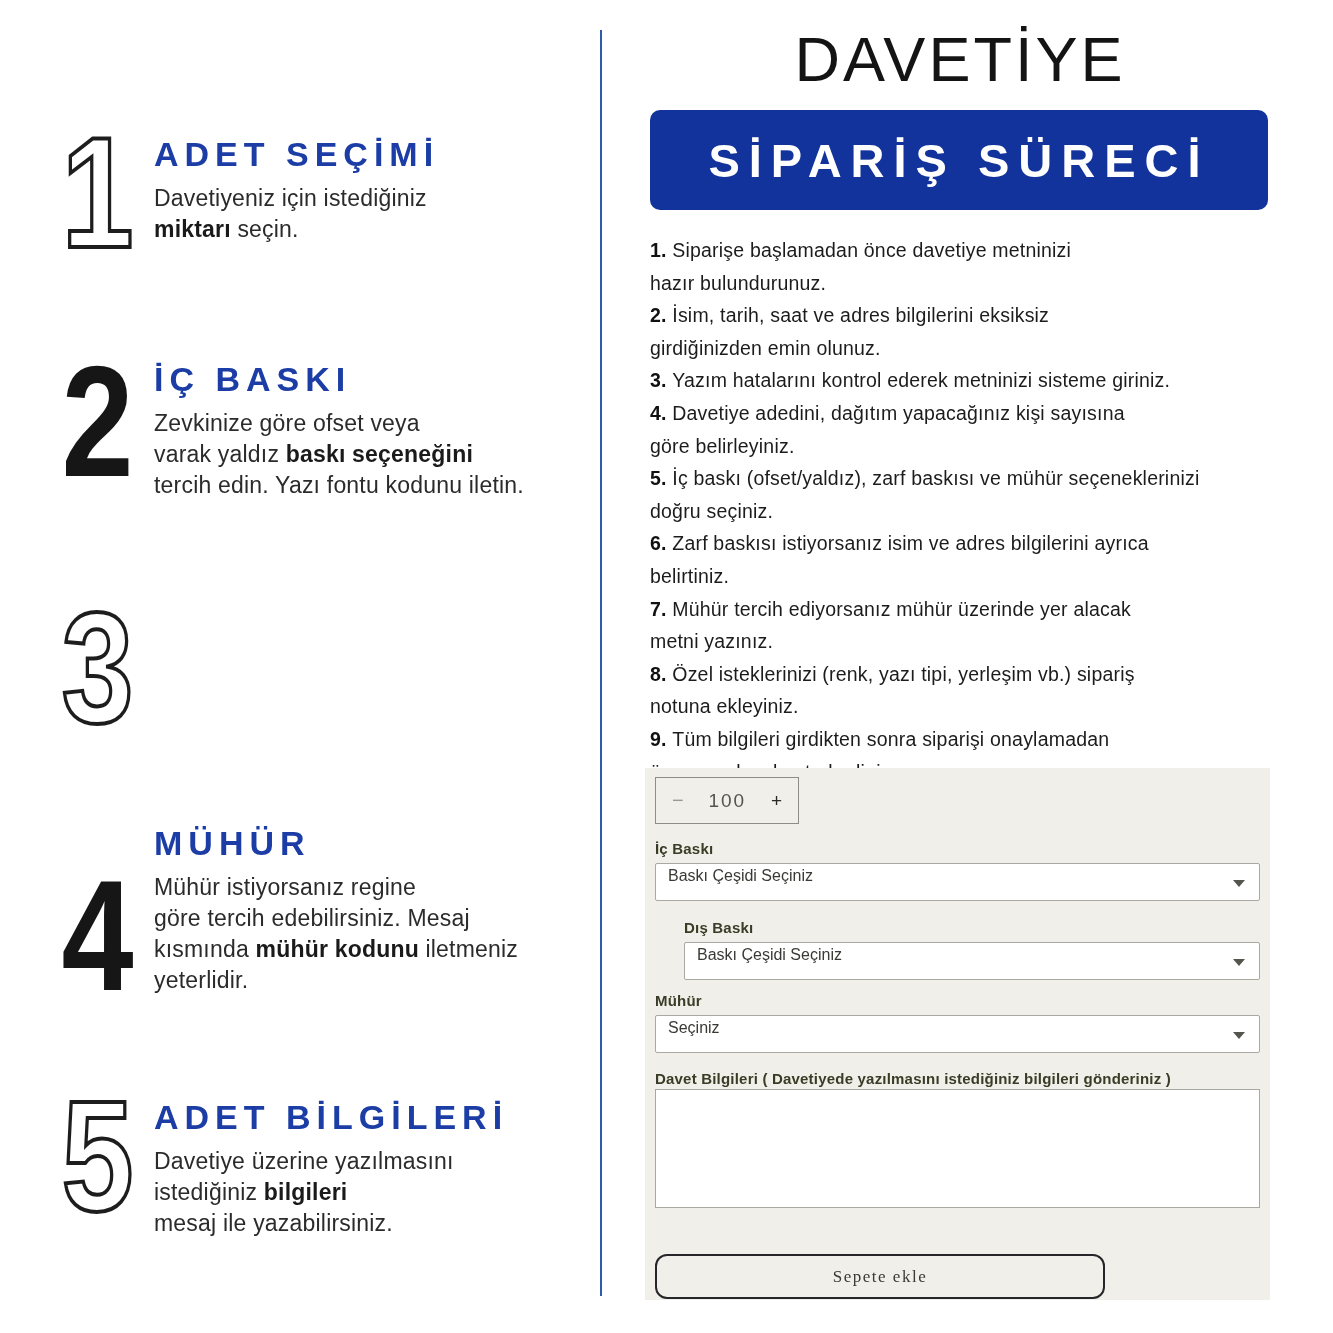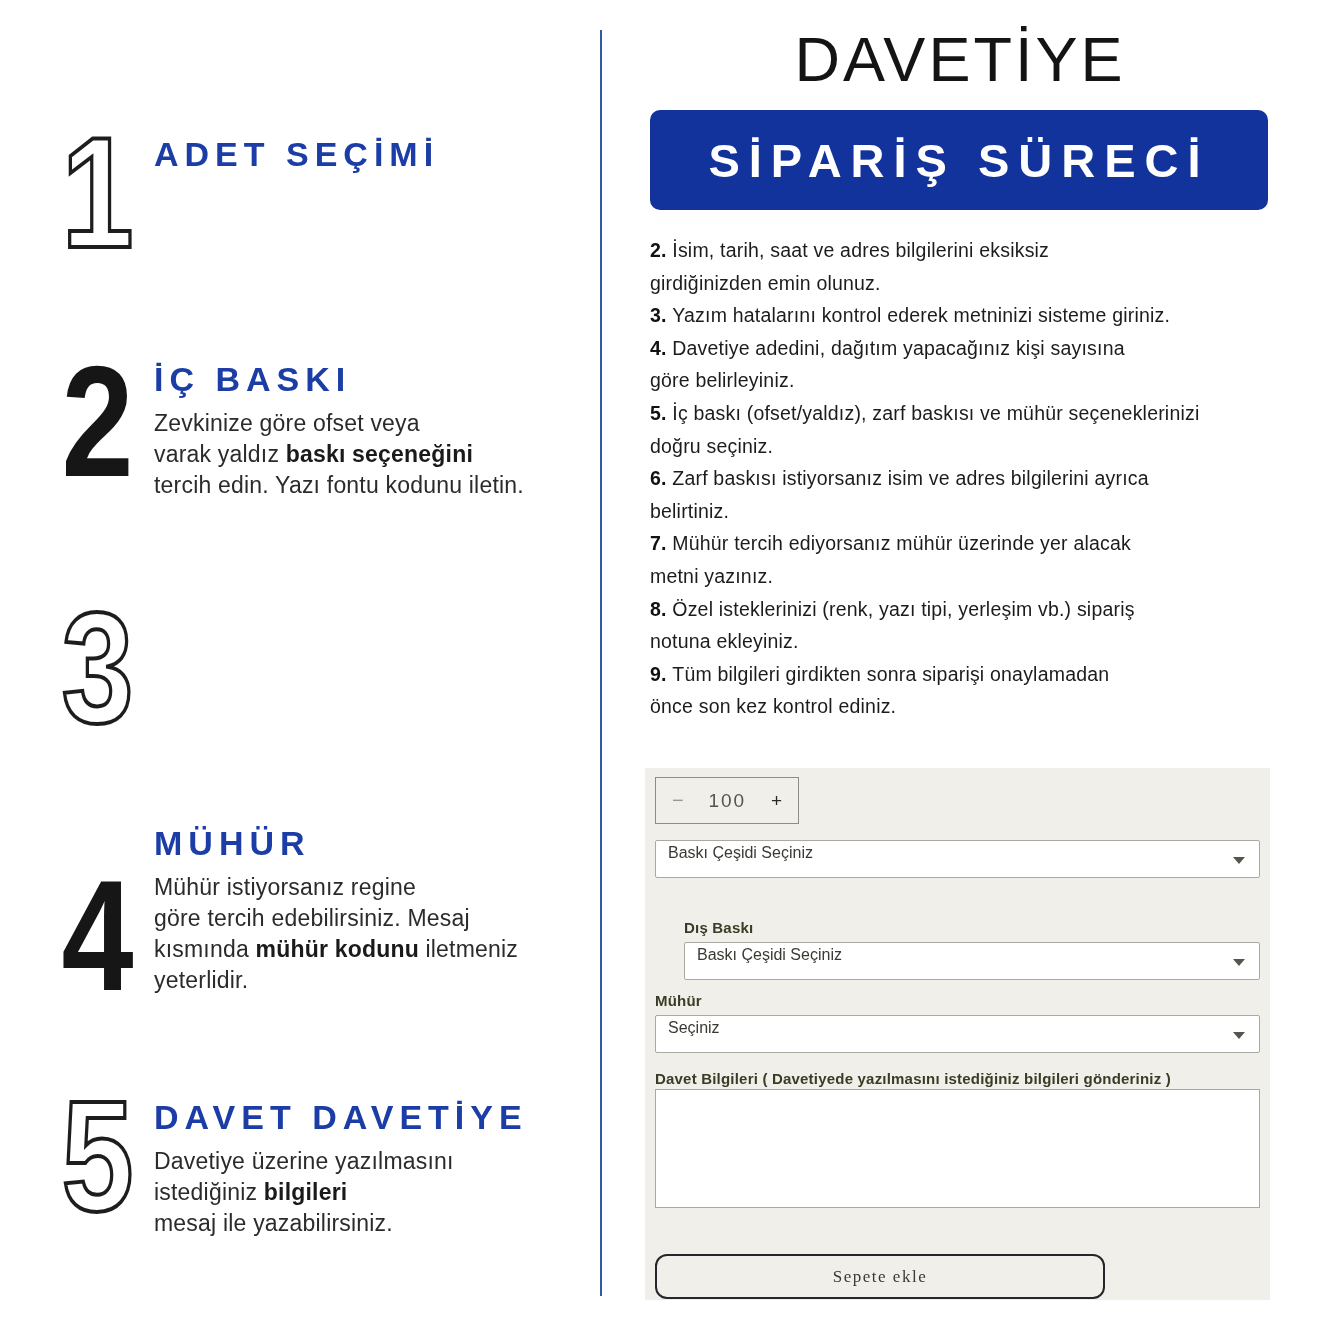--- a/index.html
+++ b/index.html
@@ -125,20 +125,22 @@
 </head>
 <body>
 
 <div class="divider"></div>
 
 <div id="steps-col">
     <div class="step step1">
       <div class="step-num outline">1</div>
       <div class="step-text">
         <div class="step-heading">ADET SEÇİMİ</div>
+        <div class="step-body"><span>Davetiyeniz için istediğiniz
+</span><span class="b">miktarı</span><span> seçin.</span></div>
       </div>
     </div>
     <div class="step step2">
       <div class="step-num solid">2</div>
       <div class="step-text">
         <div class="step-heading">İÇ BASKI</div>
         <div class="step-body"><span>Zevkinize göre ofset veya
 varak yaldız </span><span class="b">baskı seçeneğini</span><span>
 tercih edin. Yazı fontu kodunu iletin.</span></div>
       </div>
@@ -152,35 +154,37 @@
         <div class="step-heading">MÜHÜR</div>
         <div class="step-body"><span>Mühür istiyorsanız regine
 göre  tercih edebilirsiniz. Mesaj
 kısmında </span><span class="b">mühür kodunu</span><span> iletmeniz
 yeterlidir.</span></div>
       </div>
     </div>
     <div class="step step5">
       <div class="step-num outline">5</div>
       <div class="step-text">
-        <div class="step-heading">DAVET DAVETİYE</div>
+        <div class="step-heading">ADET BİLGİLERİ</div>
         <div class="step-body"><span>Davetiye üzerine yazılmasını
 istediğiniz </span><span class="b">bilgileri</span><span>
 mesaj ile yazabilirsiniz.</span></div>
       </div>
     </div>
   </div>
 
 <div class="page-title">DAVETİYE</div>
 
 <div class="banner">
   <span>SİPARİŞ SÜRECİ</span>
 </div>
 
 <div class="process-list" id="process-list">
+    <div class="pitem"><span class="pnum">1. </span><span class="ptext">Siparişe başlamadan önce davetiye metninizi
+hazır bulundurunuz.</span></div>
     <div class="pitem"><span class="pnum">2. </span><span class="ptext">İsim, tarih, saat ve adres bilgilerini eksiksiz
 girdiğinizden emin olunuz.</span></div>
     <div class="pitem"><span class="pnum">3. </span><span class="ptext">Yazım hatalarını kontrol ederek metninizi sisteme giriniz.</span></div>
     <div class="pitem"><span class="pnum">4. </span><span class="ptext">Davetiye adedini, dağıtım yapacağınız kişi sayısına
 göre belirleyiniz.</span></div>
     <div class="pitem"><span class="pnum">5. </span><span class="ptext">İç baskı (ofset/yaldız), zarf baskısı ve mühür seçeneklerinizi
 doğru seçiniz.</span></div>
     <div class="pitem"><span class="pnum">6. </span><span class="ptext">Zarf baskısı istiyorsanız isim ve adres bilgilerini ayrıca
 belirtiniz.</span></div>
     <div class="pitem"><span class="pnum">7. </span><span class="ptext">Mühür tercih ediyorsanız mühür üzerinde yer alacak
@@ -193,20 +197,21 @@
 
 <div class="panel">
   <div class="stepper">
     <span class="minus">−</span>
     <span class="qty">100</span>
     <span class="plus">+</span>
   </div>
 
   <div id="fields">
       <div class="fgroup f0">
+        <div class="flabel">İç Baskı</div>
         <div class="fselect">
           <span>Baskı Çeşidi Seçiniz</span>
           <span class="arrow"></span>
         </div>
       </div>
       <div class="fgroup f1">
         <div class="flabel">Dış Baskı</div>
         <div class="fselect">
           <span>Baskı Çeşidi Seçiniz</span>
           <span class="arrow"></span>

